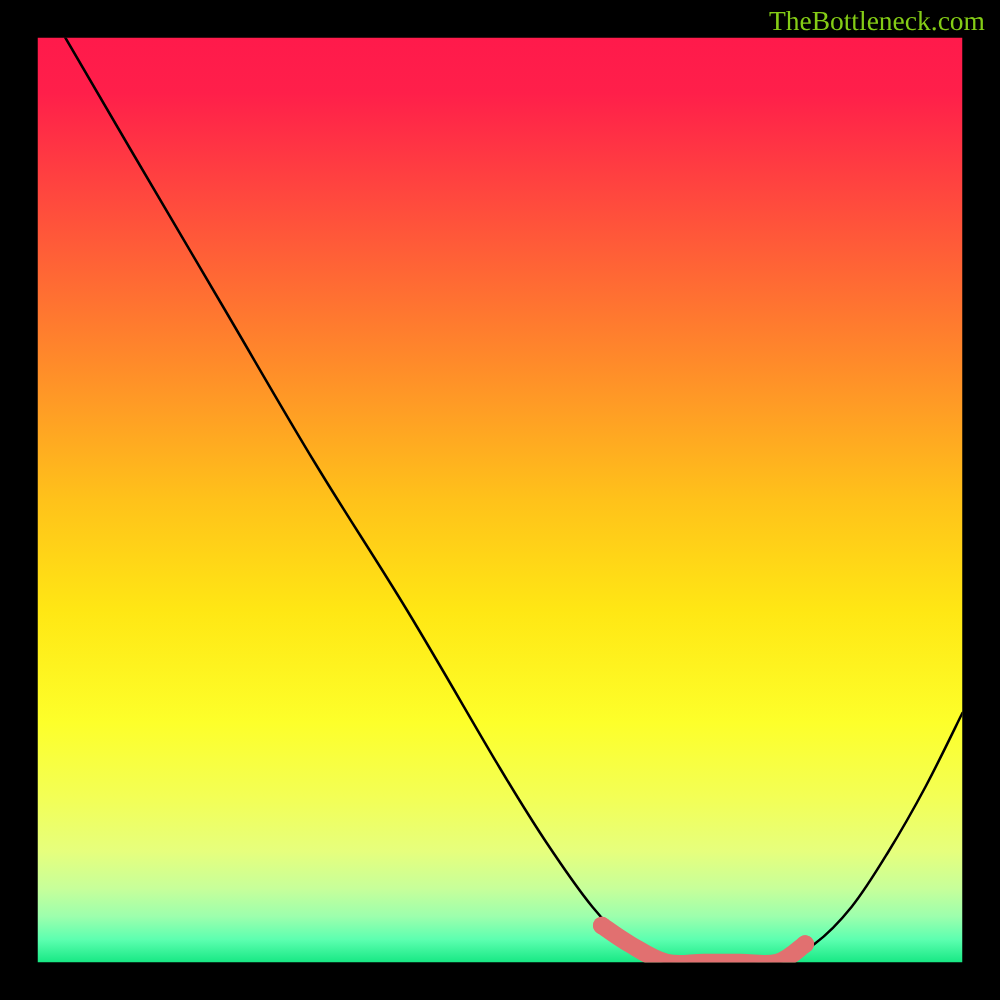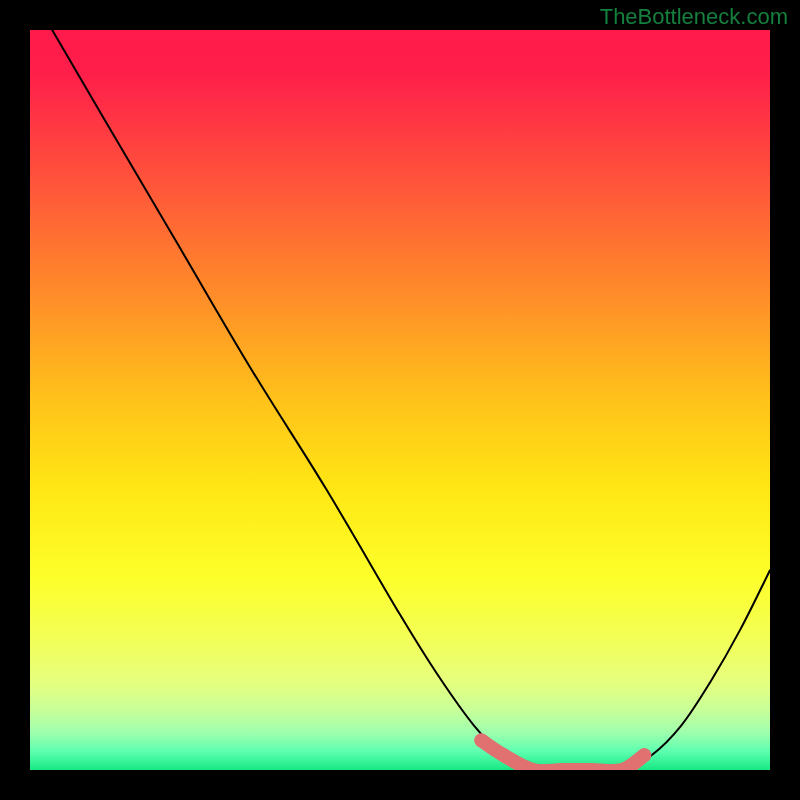--- a/index.html
+++ b/index.html
@@ -8,24 +8,25 @@
     height: 800px;
     background: #000;
     position: relative;
     overflow: hidden;
     font-family: Arial, Helvetica, sans-serif;
   }
   .watermark {
     position: absolute;
     top: 4px;
     right: 12px;
-    color: #15803d;
+    color: #84cc16;
     font-size: 22px;
     font-weight: 400;
     z-index: 10;
+    font-family: Liberation Serif, serif;
   }
   .plot-outer {
     position: absolute;
     left: 30px;
     top: 30px;
     width: 740px;
     height: 740px;
     background: #000;
   }
   .plot-area {

